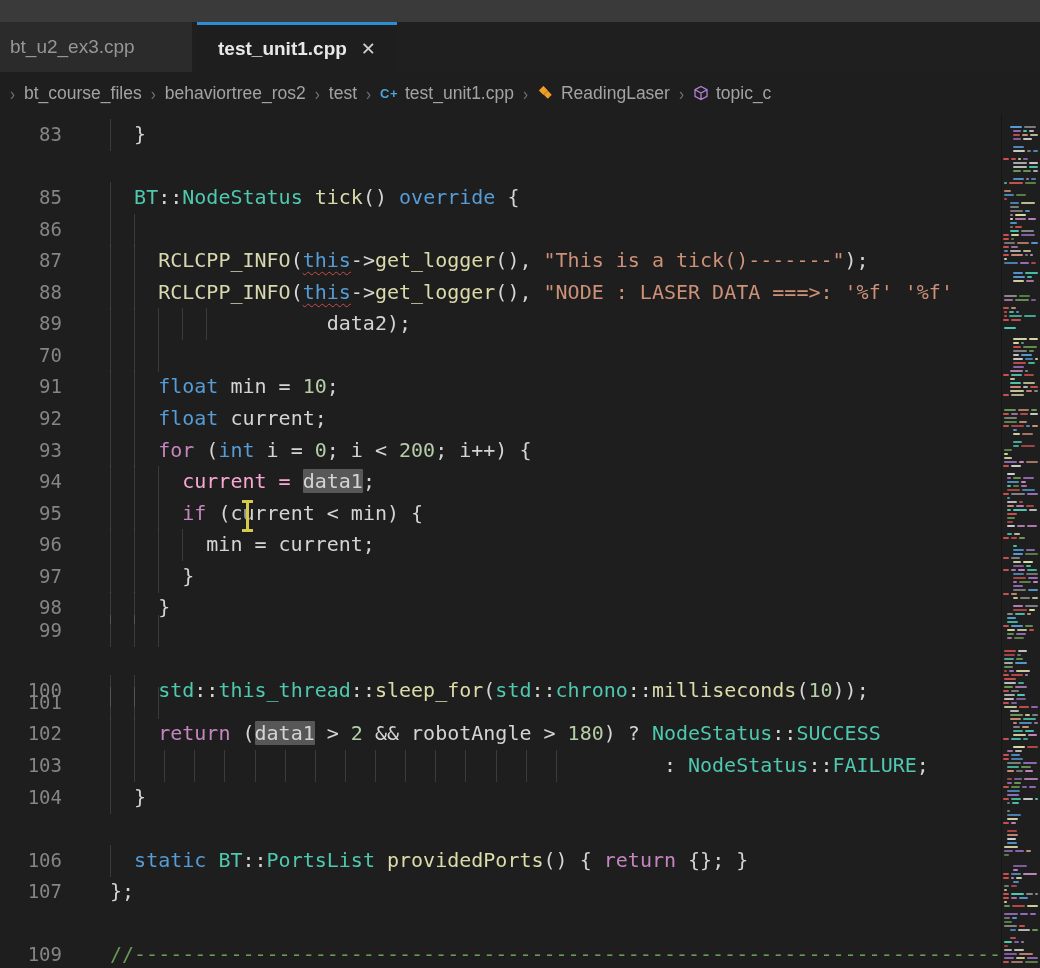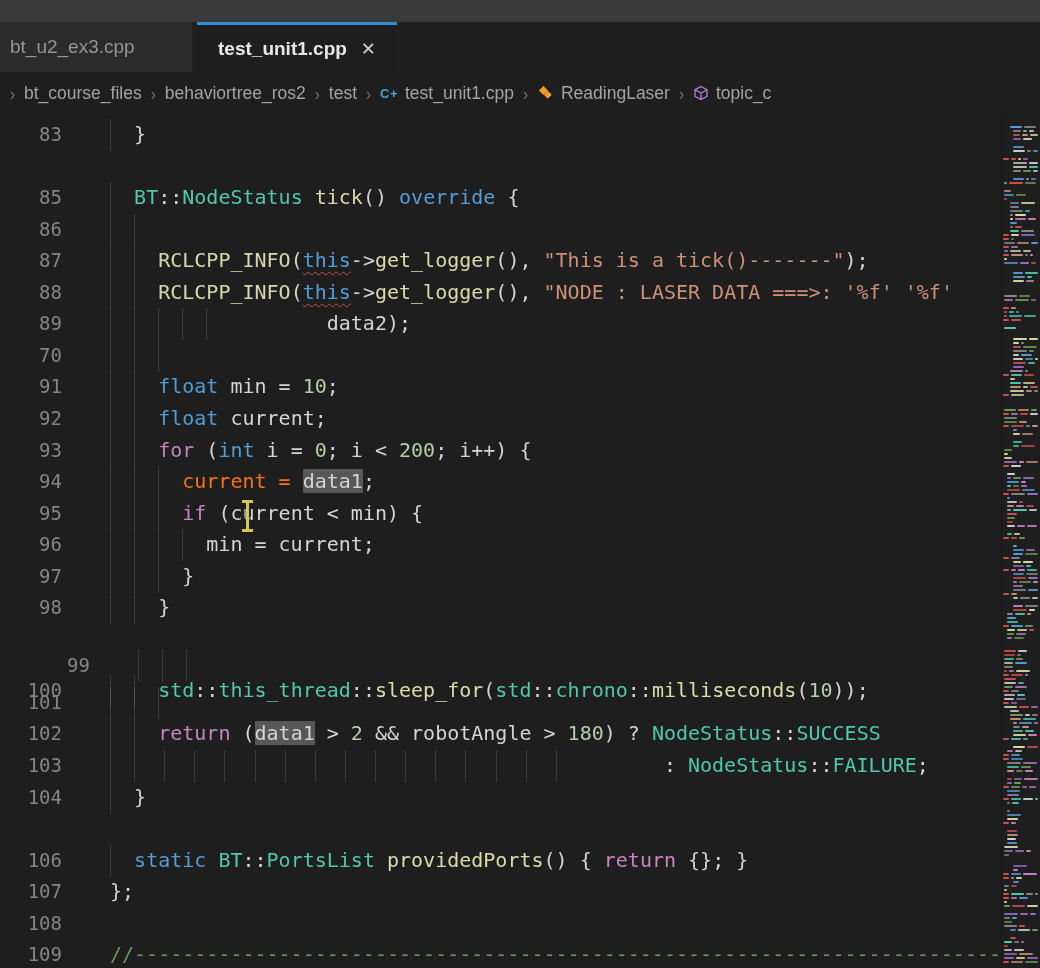--- a/index.html
+++ b/index.html
@@ -155,21 +155,21 @@
       <span class="line-num">93</span>
       <div class="guide" style="left: 110px;"></div>
       <div class="guide" style="left: 134.1px;"></div>
       <span class="code-text"><span style="color: rgb(212, 212, 212);">    </span><span style="color: rgb(197, 134, 192);">for</span><span style="color: rgb(212, 212, 212);"> (</span><span style="color: rgb(86, 156, 214);">int</span><span style="color: rgb(212, 212, 212);"> i = </span><span style="color: rgb(181, 206, 168);">0</span><span style="color: rgb(212, 212, 212);">; i &lt; </span><span style="color: rgb(181, 206, 168);">200</span><span style="color: rgb(212, 212, 212);">; i++) {</span></span>
     </div>
     <div class="code-line" style="top: 352.05px;">
       <span class="line-num">94</span>
       <div class="guide" style="left: 110px;"></div>
       <div class="guide" style="left: 134.1px;"></div>
       <div class="guide" style="left: 158.2px;"></div>
-      <span class="code-text"><span style="color: #f97316; text-align: center;">      current = </span><span class="hl-word" style="color: rgb(212, 212, 212);">data1</span><span style="color: rgb(212, 212, 212);">;</span></span>
+      <span class="code-text"><span style="color: #f9a8d4; text-align: center;">      current = </span><span class="hl-word" style="color: rgb(212, 212, 212);">data1</span><span style="color: rgb(212, 212, 212);">;</span></span>
     </div>
     <div class="code-line" style="top: 383.6px;">
       <span class="line-num">95</span>
       <div class="guide" style="left: 110px;"></div>
       <div class="guide" style="left: 134.1px;"></div>
       <div class="guide" style="left: 158.2px;"></div>
       <span class="code-text"><span style="color: rgb(212, 212, 212);">      </span><span style="color: rgb(197, 134, 192);">if</span><span style="color: rgb(212, 212, 212);"> (current &lt; min) {</span></span>
     </div>
     <div class="code-line" style="top: 415.15px;">
       <span class="line-num">96</span>
@@ -185,21 +185,21 @@
       <div class="guide" style="left: 134.1px;"></div>
       <div class="guide" style="left: 158.2px;"></div>
       <span class="code-text"><span style="color: rgb(212, 212, 212);">      }</span></span>
     </div>
     <div class="code-line" style="top: 478.25px;">
       <span class="line-num">98</span>
       <div class="guide" style="left: 110px;"></div>
       <div class="guide" style="left: 134.1px;"></div>
       <span class="code-text"><span style="color: rgb(212, 212, 212);">    }</span></span>
     </div>
-    <div class="code-line" style="top: 536px; margin-left: 28px;">
+    <div class="code-line" style="top: 501px;">
       <span class="line-num">99</span>
       <div class="guide" style="left: 110px;"></div>
       <div class="guide" style="left: 134.1px;"></div>
       <div class="guide" style="left: 158.2px;"></div>
       <span class="code-text"></span>
     </div>
     <div class="code-line" style="top: 561px;">
       <span class="line-num">100</span>
       <div class="guide" style="left: 110px;"></div>
       <div class="guide" style="left: 134.1px;"></div>
@@ -244,24 +244,20 @@
       <span class="code-text"><span style="color: rgb(212, 212, 212);">  }</span></span>
     </div>
     <div class="code-line" style="top: 730.65px;">
       <span class="line-num">106</span>
       <div class="guide" style="left: 110px;"></div>
       <span class="code-text"><span style="color: rgb(212, 212, 212);">  </span><span style="color: rgb(86, 156, 214);">static</span><span style="color: rgb(212, 212, 212);"> </span><span style="color: rgb(78, 201, 176);">BT</span><span style="color: rgb(212, 212, 212);">::</span><span style="color: rgb(78, 201, 176);">PortsList</span><span style="color: rgb(212, 212, 212);"> </span><span style="color: rgb(220, 220, 170);">providedPorts</span><span style="color: rgb(212, 212, 212);">() { </span><span style="color: rgb(197, 134, 192);">return</span><span style="color: rgb(212, 212, 212);"> {}; }</span></span>
     </div>
     <div class="code-line" style="top: 762.2px;">
       <span class="line-num">107</span>
       <span class="code-text"><span style="color: rgb(212, 212, 212);">};</span></span>
-    </div>
-    <div class="code-line" style="top: 793.75px;">
-      <span class="line-num">108</span>
-      <span class="code-text"></span>
     </div>
     <div class="code-line" style="top: 825.3px;">
       <span class="line-num">109</span>
       <span class="code-text"><span style="color: rgb(106, 153, 85);">//------------------------------------------------------------------------</span></span>
     </div>
   </div>
 
 <div class="minimap">
     <div class="mm-bar" style="left: 8px; top: 12px; width: 12px; background: rgb(86, 156, 214); opacity: 0.996382;"></div>
     <div class="mm-bar" style="left: 22px; top: 12px; width: 12px; background: rgb(138, 138, 138); opacity: 0.862359;"></div>

